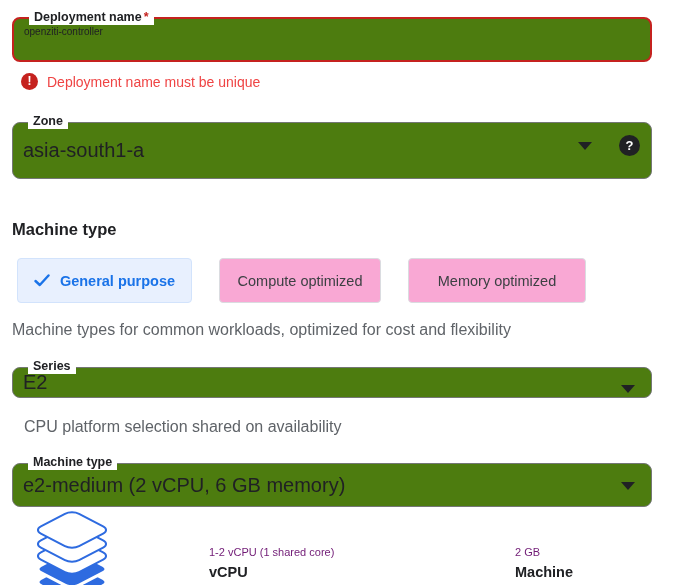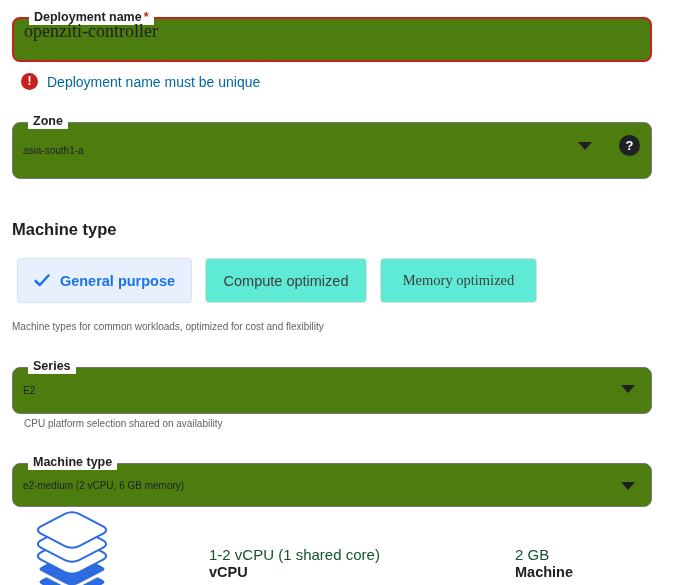--- a/index.html
+++ b/index.html
@@ -15,67 +15,67 @@
     border:1px solid #747775;border-radius:8px;box-sizing:border-box;
   }
   .outlined-field.error{border:2px solid #c5221f;}
   .float-label{
     position:absolute;top:-9px;left:15px;background:#fff;padding:0 5px;
     font-size:12.5px;font-weight:bold;color:#202124;line-height:15px;white-space:nowrap;
   }
   .float-label .req{color:#c5221f;margin-left:2px;}
   .field-value{
     position:absolute;inset:0;display:flex;align-items:center;
-    padding-left:10px;font-size:10px;color:#202124;
+    padding-left:10px;font-size:20px;color:#202124;
   }
   .value-input{
     position:absolute;inset:0;border:none;outline:none;background:transparent;
-    padding:0 0 16px 10px;font-family:Liberation Serif, serif;
-    font-size:18px;color:#202124;width:95%;
+    padding:0 0 16px 10px;font-family:Liberation Sans, sans-serif;
+    font-size:10px;color:#202124;width:95%;
   }
   .caret{
     position:absolute;width:0;height:0;
     border-left:7px solid transparent;border-right:7px solid transparent;
     border-top:8px solid #202124;
   }
   .help-circle{
     position:absolute;right:11px;top:12px;width:21px;height:21px;border-radius:50%;
     background:#202124;color:#fff;display:flex;align-items:center;justify-content:center;
     font-size:13px;font-weight:bold;cursor:pointer;
   }
   
   .error-row{position:absolute;top:73px;left:21px;display:flex;align-items:center;gap:9px;}
   .error-badge{
     width:17px;height:17px;border-radius:50%;background:#c5221f;color:#fff;
     display:flex;align-items:center;justify-content:center;
     font-size:12px;font-weight:bold;line-height:17px;flex:0 0 auto;
   }
-  .error-text{font-size:14px;color:#0369a1;}
+  .error-text{font-size:14px;color:#ef4444;}
   
   .section-heading{
     position:absolute;top:220px;left:12px;font-size:16.5px;font-weight:bold;color:#202124;
   }
-  .tabs{position:absolute;top:258px;left:17px;display:flex;gap:13px;}
+  .tabs{position:absolute;top:258px;left:17px;display:flex;gap:27px;}
   .tab{
     height:45px;display:flex;align-items:center;justify-content:center;gap:10px;
     border-radius:4px;font-size:14.5px;box-sizing:border-box;cursor:pointer;
-    background:#5eead4;border:1px solid #dadce0;color:#3c4043;
+    background:#f9a8d4;border:1px solid #dadce0;color:#3c4043;
   }
   .tab.selected{
     background:#e8f0fe;border:1px solid #d2e3fc;color:#1a73e8;font-weight:bold;
   }
   .tab.t1{width:175px;}
   .tab.t2{width:162px;}
-  .tab.t3{width:157px;font-family:Liberation Serif, serif;}
-  .muted{color:#5f6368;font-size:10px;}
+  .tab.t3{width:178px;}
+  .muted{color:#5f6368;font-size:16px;}
   .tabs-desc{position:absolute;top:321px;left:12px;}
   .series-helper{position:absolute;top:418px;left:24px;}
   
   .spec-header{position:absolute;top:516px;font-size:14.5px;font-weight:bold;color:#202124;margin-top:48px;}
-  .spec-value{position:absolute;top:546px;font-size:15px;color:#14532d;}
+  .spec-value{position:absolute;top:546px;font-size:11px;color:#701a75;}
   .col-vcpu{left:209px;}
   .col-mem{left:515px;}
   .layers-icon{position:absolute;left:30px;top:506px;}
 </style>
 </head>
 <body>
 
 <div class="outlined-field error" style="top:17px;height:45px;">
   <span class="float-label"><span>Deployment name</span><span class="req">*</span></span>
   <input class="value-input" type="text" value="openziti-controller" style="">
@@ -107,21 +107,21 @@
   <div class="tab t2">
     <span>Compute optimized</span>
   </div>
   <div class="tab t3">
     <span>Memory optimized</span>
   </div>
 </div>
 
 <div class="muted tabs-desc">Machine types for common workloads, optimized for cost and flexibility</div>
 
-<div class="outlined-field" style="top:367px;height:47px;">
+<div class="outlined-field" style="top:367px;height:31px;">
   <span class="float-label">Series</span>
   <div class="field-value">E2</div>
   <span class="caret" style="right:16px;top:17px;"></span>
 </div>
 
 <div class="muted series-helper">CPU platform selection shared on availability</div>
 
 <div class="outlined-field" style="top:463px;height:44px;">
   <span class="float-label">Machine type</span>
   <div class="field-value">e2-medium (2 vCPU, 6 GB memory)</div>

